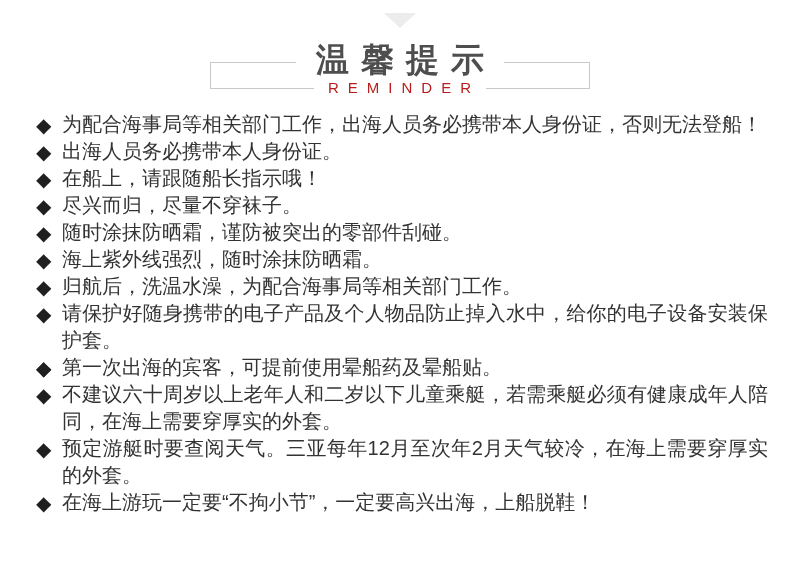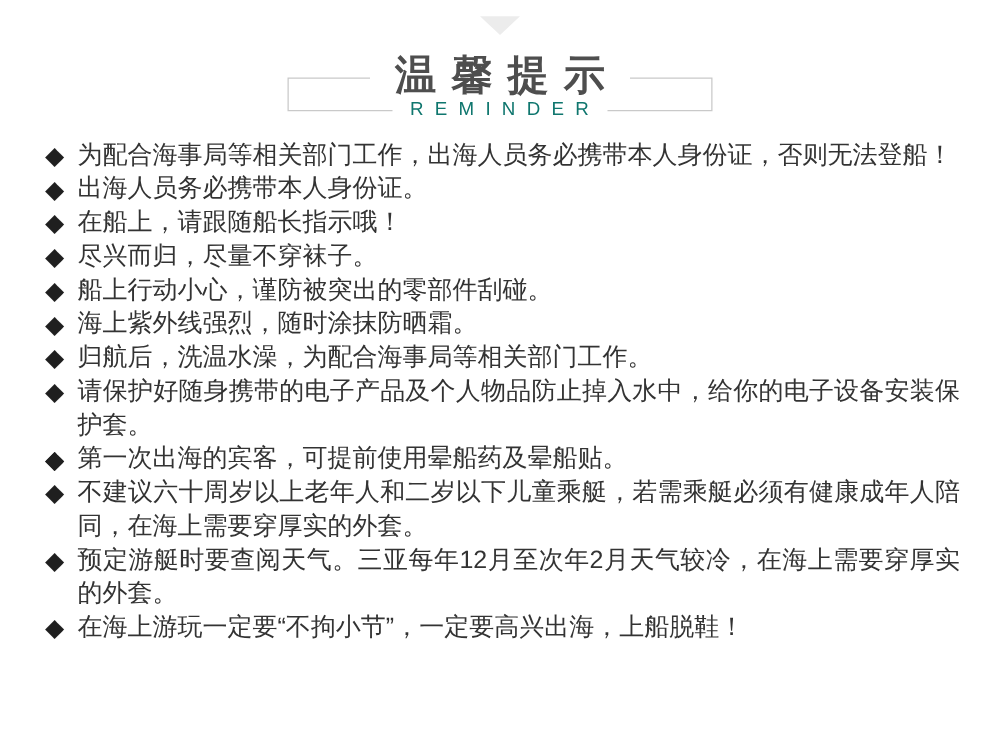--- a/index.html
+++ b/index.html
@@ -23,21 +23,21 @@
   .ribbon {
     width: 0;
     height: 0;
     margin: 0 auto;
     border-left: 16px solid transparent;
     border-right: 16px solid transparent;
     border-top: 15px solid #ececec;
   }
   .title-frame {
     position: relative;
-    width: 340px;
+    width: 380px;
     height: 27px;
     margin: 34px auto 0;
     border: 1px solid #c9c9c9;
     box-sizing: border-box;
   }
   .title {
     position: absolute;
     left: 50%;
     top: 0;
     transform: translate(-50%, -58%);
@@ -53,21 +53,21 @@
   .subtitle {
     position: absolute;
     left: 50%;
     bottom: 0;
     transform: translate(-50%, 50%);
     background: #ffffff;
     padding: 0 6px 0 14px;
     white-space: nowrap;
     font-size: 15px;
     font-weight: normal;
-    color: #0f766e;
+    color: #b91c1c;
     letter-spacing: 9px;
     line-height: 1.1;
   }
 
   
   .reminder-list {
     list-style: none;
     margin: 22px 0 0 0;
     padding: 0 32px 0 36px;
   }
@@ -115,21 +115,21 @@
     <span>在船上，请跟随船长指示哦！</span>
   </li>
 
   <li class="reminder-item">
     <span class="bullet">◆</span>
     <span>尽兴而归，尽量不穿袜子。</span>
   </li>
 
   <li class="reminder-item">
     <span class="bullet">◆</span>
-    <span>船上行动小心，谨防被突出的零部件刮碰。</span>
+    <span>随时涂抹防晒霜，谨防被突出的零部件刮碰。</span>
   </li>
 
   <li class="reminder-item">
     <span class="bullet">◆</span>
     <span>海上紫外线强烈，随时涂抹防晒霜。</span>
   </li>
 
   <li class="reminder-item">
     <span class="bullet">◆</span>
     <span>归航后，洗温水澡，为配合海事局等相关部门工作。</span>

